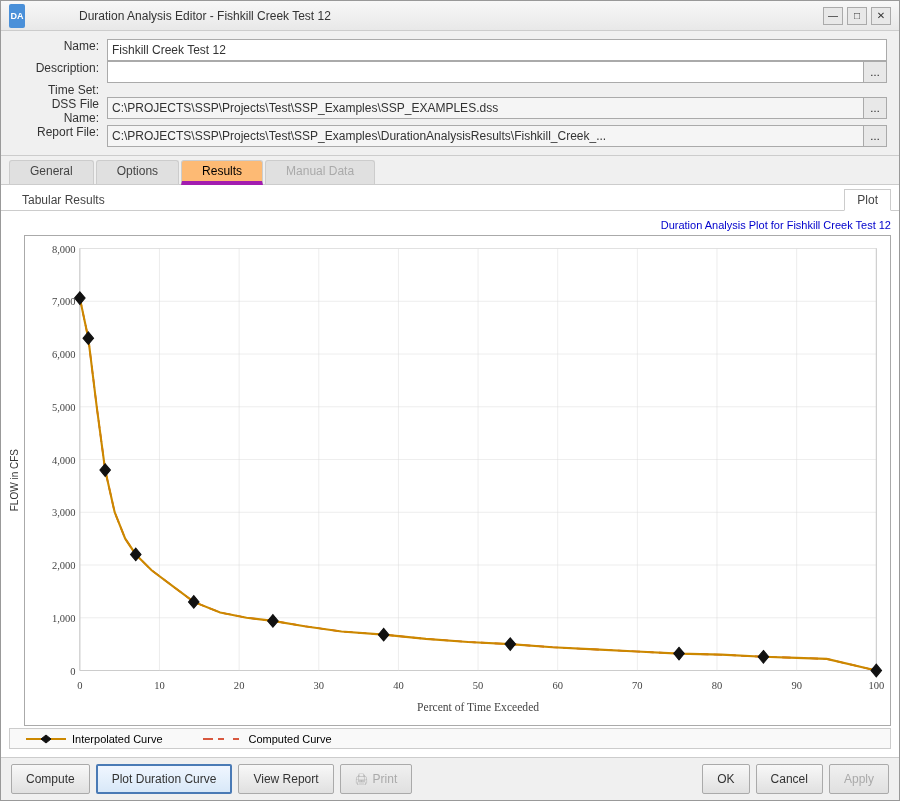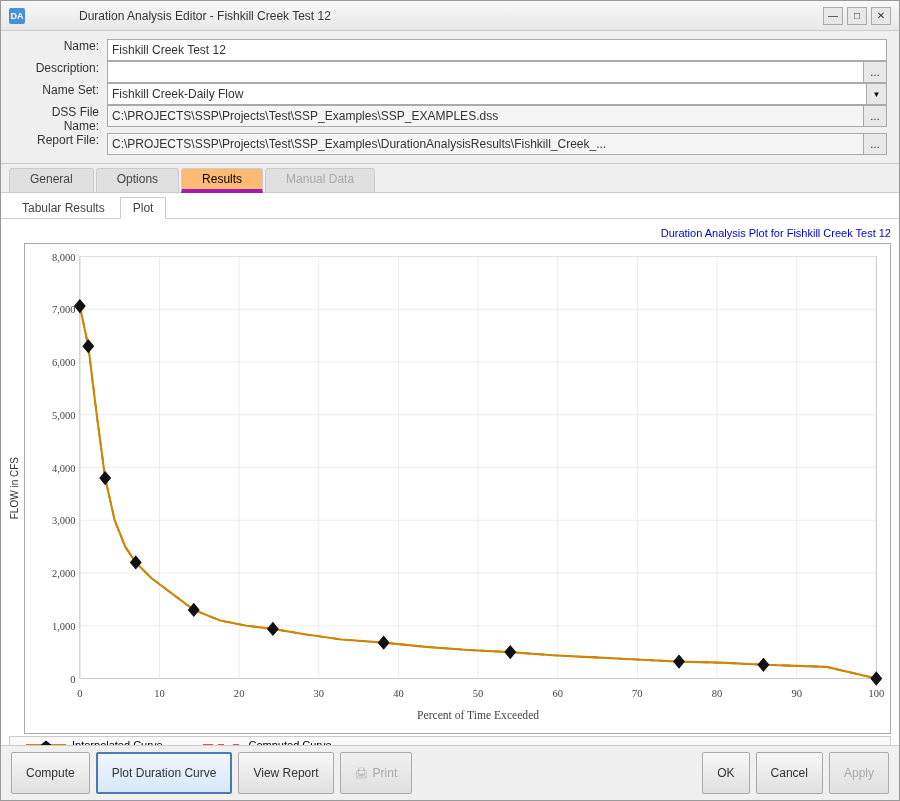--- a/index.html
+++ b/index.html
@@ -26,21 +26,21 @@
       background: linear-gradient(to bottom, #f8f8f8, #e8e8e8);
       border-bottom: 1px solid #ccc;
       padding: 4px 8px;
       display: flex;
       align-items: center;
       gap: 6px;
       height: 30px;
     }
     .title-bar-icon {
       width: 16px;
-      height: 16px;
+      height: 24px;
       background: #4a90d9;
       border-radius: 2px;
       display: flex;
       align-items: center;
       justify-content: center;
       color: white;
       font-size: 9px;
       font-weight: bold;
     }
     .title-bar-text {
@@ -173,20 +173,21 @@
       color: #aaa;
       cursor: default;
     }
 
     .subtabs-bar {
       display: flex;
       padding: 4px 8px 0;
       gap: 2px;
       background: white;
       border-bottom: 1px solid #ccc;
+      justify-content: space-between;
     }
     .subtab {
       padding: 3px 12px;
       border: 1px solid transparent;
       background: transparent;
       cursor: pointer;
       font-size: 12px;
       border-bottom: none;
       color: #444;
     }
@@ -260,21 +261,21 @@
 
     .bottom-bar {
       padding: 6px 10px;
       background: #f0f0f0;
       border-top: 1px solid #ccc;
       display: flex;
       align-items: center;
       gap: 6px;
     }
     .btn {
-      height: 42px;
+      height: 30px;
       padding: 0 14px;
       border: 1px solid #aaa;
       background: linear-gradient(to bottom, #f8f8f8, #e0e0e0);
       cursor: pointer;
       font-size: 12px;
       color: #333;
       border-radius: 2px;
     }
     .btn.primary {
       border: 2px solid #4a7ab5;
@@ -318,25 +319,21 @@
       <input class="form-input" type="text" value="Fishkill Creek Test 12" style="">
     </div>
     <div class="form-row">
       <span class="form-label">Description:</span>
       <div class="form-input-with-btn">
         <input type="text" style="flex: 1 1 0%; height: 22px; border-top: 1px solid rgb(170, 170, 170); border-bottom: 1px solid rgb(170, 170, 170); border-left: 1px solid rgb(170, 170, 170); border-image: initial; border-right: none; background: white; padding: 0px 4px; font-size: 12px;">
         <div class="browse-btn">…</div>
       </div>
     </div>
     <div class="form-row">
-      <span class="form-label">Name Set:</span>
-      <div class="form-select-with-btn">
-        <select class="form-select"><option>Fishkill Creek-Daily Flow</option></select>
-        <div class="select-arrow">▼</div>
-      </div>
+      <span class="form-label">Time Set:</span>
     </div>
     <div class="form-row">
       <span class="form-label">DSS File Name:</span>
       <div class="form-input-with-btn">
         <input type="text" class="readonly" style="flex: 1 1 0%; height: 22px; border-top: 1px solid rgb(170, 170, 170); border-bottom: 1px solid rgb(170, 170, 170); border-left: 1px solid rgb(170, 170, 170); border-image: initial; border-right: none; background: rgb(245, 245, 245); padding: 0px 4px; font-size: 12px; color: rgb(51, 51, 51);" value="C:\PROJECTS\SSP\Projects\Test\SSP_Examples\SSP_EXAMPLES.dss">
         <div class="browse-btn">…</div>
       </div>
     </div>
     <div class="form-row">
       <span class="form-label">Report File:</span>

